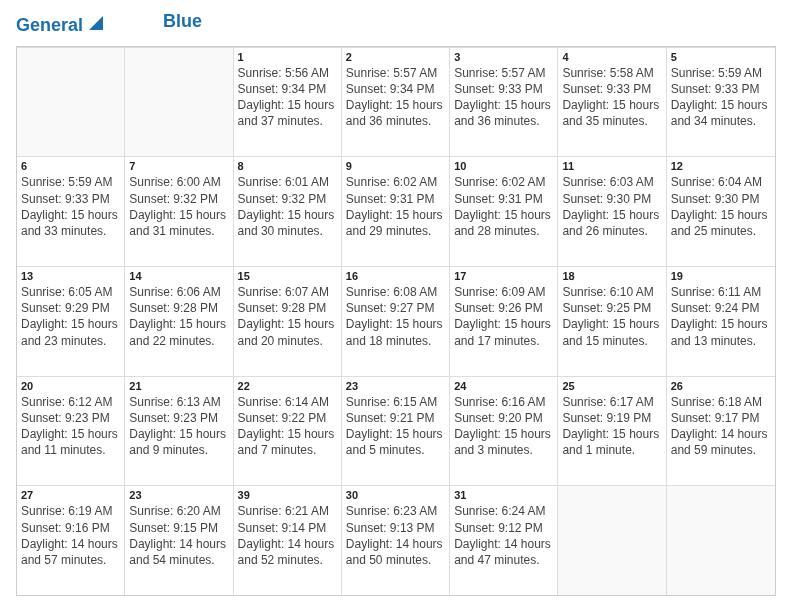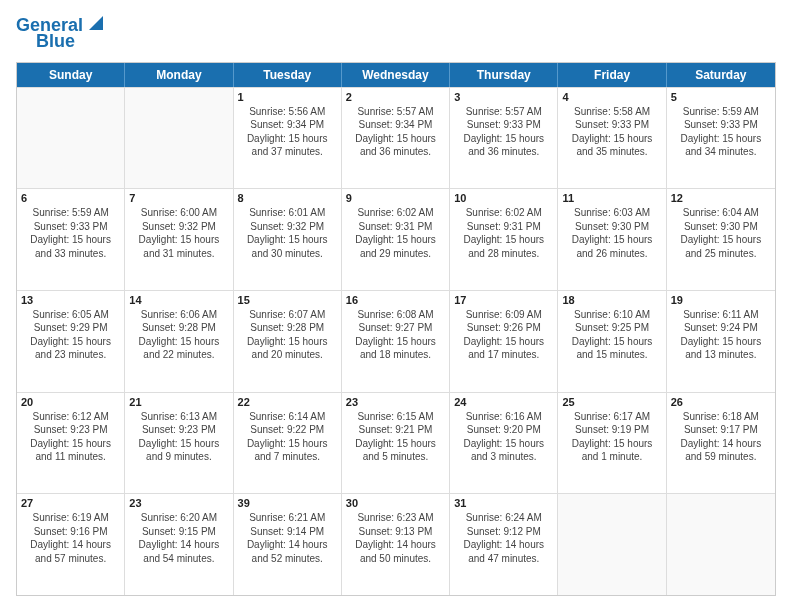--- a/index.html
+++ b/index.html
@@ -89,60 +89,50 @@
     .cal-cell:last-child { border-right: none; }
     .cal-cell.empty { background: #f9f9f9; }
     .day-num {
       font-size: 11px;
       font-weight: bold;
       color: #222;
       display: block;
       margin-bottom: 2px;
     }
     .cal-cell .info {
-      font-size: 10px;
+      font-size: 12px;
       line-height: 1.35;
       color: #444;
-      text-align: center;
     }
   </style>
 </head>
 <body>
 
 <div class="page">
   <div class="header">
     <div class="logo">
-      <div style="display:flex;flex-direction:column;align-items:flex-start;">
+      <div style="display:flex;flex-direction:row;align-items:flex-start;gap:40px;">
         <div style="display:flex;align-items:center;">
           <span class="logo-text">
             <span class="blue">General</span>
           </span>
           <svg width="18" height="18" viewBox="0 0 18 18" style="margin-left:2px;margin-top:-6px;">
             <polygon points="4,16 18,2 18,16" fill="#1a6faf"></polygon>
           </svg>
         </div>
         <span class="logo-text" style="color:#1a6faf;margin-top:-4px;margin-left:20px;">Blue</span>
       </div>
     </div>
     <div class="title-block">
       <h1></h1>
       <h2></h2>
     </div>
   </div>
 
   <div class="calendar">
-    <div class="cal-header">
-    <div class="cal-header-cell">Sunday</div>
-        <div class="cal-header-cell">Monday</div>
-        <div class="cal-header-cell">Tuesday</div>
-        <div class="cal-header-cell">Wednesday</div>
-        <div class="cal-header-cell">Thursday</div>
-        <div class="cal-header-cell">Friday</div>
-        <div class="cal-header-cell">Saturday</div>
-      </div>
     <div class="cal-body">
     <div class="cal-row">
           <div class="cal-cell empty"></div>
           <div class="cal-cell empty"></div>
           <div class="cal-cell">
             <span class="day-num">1</span>
             <div class="info" style="white-space: pre-line;">Sunrise: 5:56 AM
 Sunset: 9:34 PM
 Daylight: 15 hours
 and 37 minutes.</div>

